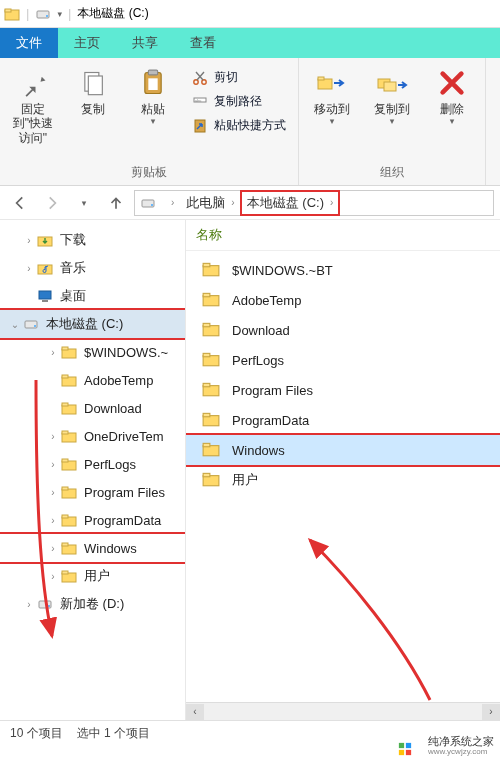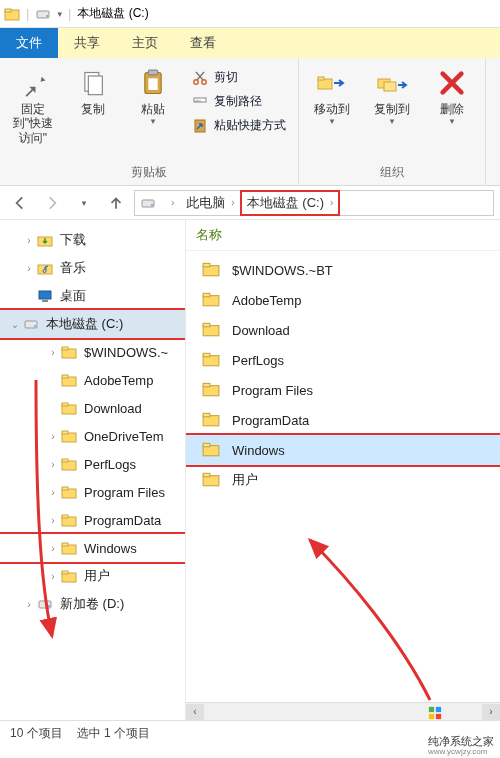--- a/index.html
+++ b/index.html
@@ -5,21 +5,21 @@
 * { margin: 0; padding: 0; box-sizing: border-box; font-family: "Microsoft YaHei", "Segoe UI", sans-serif; }
 body { width: 500px; height: 758px; background: #fff; overflow: hidden; position: relative; font-size: 13px; }
 
 
 .titlebar { height: 28px; background: #fff; border-bottom: 1px solid #e0e0e0; display: flex; align-items: center; padding: 0 4px; gap: 6px; }
 .titlebar .sys-icon { width: 16px; height: 16px; }
 .titlebar .qat-sep { color: #ccc; }
 .titlebar .title-text { font-size: 12px; color: #000; }
 
 
-.ribbon-tabs { height: 30px; display: flex; background: #fef9c3; }
+.ribbon-tabs { height: 30px; display: flex; background: #5eead4; }
 .tab { padding: 6px 16px; font-size: 13px; color: #444; cursor: pointer; }
 .tab.file { background: #1979ca; color: #fff; }
 
 
 .ribbon { height: 128px; background: #f6f6f6; border-bottom: 1px solid #d8d8d8; display: flex; position: relative; }
 .group { display: flex; flex-direction: column; border-right: 1px solid #e0e0e0; padding: 4px 6px 2px; }
 .group-body { flex: 1; display: flex; align-items: flex-start; gap: 6px; }
 .group-label { text-align: center; font-size: 12px; color: #666; padding: 2px 0; }
 .big-btn { display: flex; flex-direction: column; align-items: center; width: 54px; padding: 4px 2px; cursor: pointer; }
 .big-btn .icon-box { width: 34px; height: 34px; display: flex; align-items: center; justify-content: center; }
@@ -56,21 +56,21 @@
 .list-item.red-box { outline: 2px solid #e03030; }
 .list-item .ficon { width: 20px; height: 20px; margin-right: 10px; }
 .content-scroll-x { position: absolute; bottom: 0; left: 0; right: 0; height: 18px; display: flex; align-items: center; background: #f0f0f0; border-top: 1px solid #ddd; }
 .scroll-btn { width: 18px; height: 16px; background: #e0e0e0; display: flex; align-items: center; justify-content: center; font-size: 10px; color: #555; cursor: pointer; }
 .scroll-track { flex: 1; height: 16px; background: #f0f0f0; }
 
 
 .statusbar { height: 26px; border-top: 1px solid #e0e0e0; display: flex; align-items: center; padding: 0 10px; font-size: 12px; color: #444; gap: 14px; }
 
 
-.watermark { position: absolute; right: 6px; bottom: 2px; display: flex; align-items: flex-start; gap: 16px; font-size: 11px; color: #333; flex-direction: column; }
+.watermark { position: absolute; right: 6px; bottom: 2px; display: flex; align-items: flex-end; gap: 16px; font-size: 11px; color: #333; }
 .wm-logo { width: 14px; height: 14px; }
 
 
 .arrow-svg { position: absolute; pointer-events: none; }
 svg { display: block; }
 </style>
 </head>
 <body>
 
 <div class="titlebar">
@@ -87,22 +87,22 @@
         <circle cx="12" cy="10" r="1" fill="#44aaff"></circle>
       </svg>
   </span>
   <span class="dn">▾</span>
   <span class="qat-sep">|</span>
   <span class="title-text">本地磁盘 (C:)</span>
 </div>
 
 <div class="ribbon-tabs">
   <div class="tab file">文件</div>
+  <div class="tab">主页</div>
   <div class="tab">共享</div>
-  <div class="tab">主页</div>
   <div class="tab">查看</div>
 </div>
 
 <div class="ribbon">
   <div class="group">
     <div class="group-body">
       <div class="big-btn">
         <span class="icon-box">
           <svg width="30" height="30" viewBox="0 0 24 24">
               <path d="M14 2l8 8-4 1-4 4v5l-2-2-5 5-1-1 5-5-2-2h5l4-4 1-4z" fill="#6a6a6a"></path>

